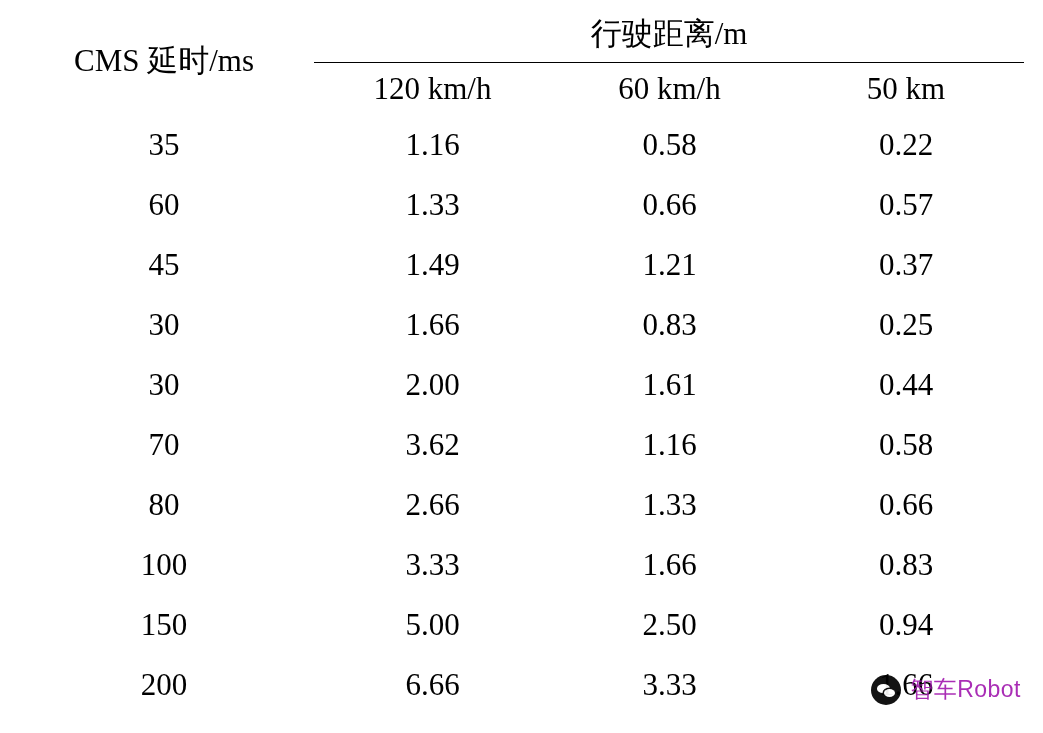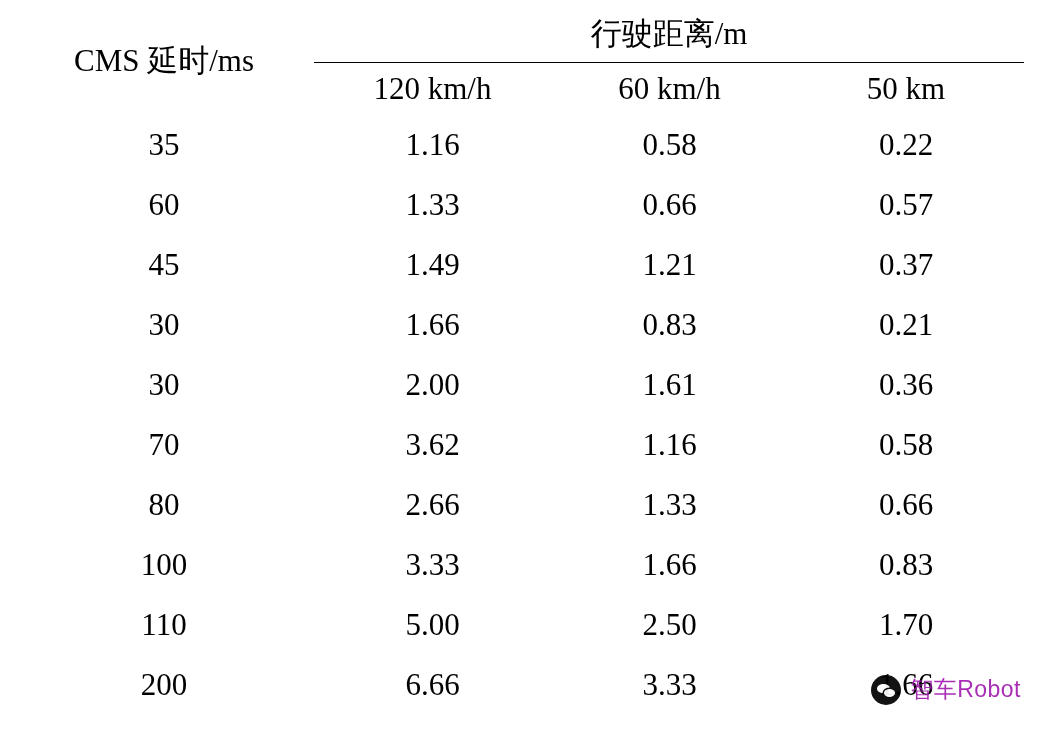--- a/index.html
+++ b/index.html
@@ -166,51 +166,51 @@
       <tr>
         <td class="cell">45</td>
         <td class="cell">1.49</td>
         <td class="cell">1.21</td>
         <td class="cell">0.37</td>
       </tr>
       <tr>
         <td class="cell">30</td>
         <td class="cell">1.66</td>
         <td class="cell">0.83</td>
-        <td class="cell">0.21</td>
+        <td class="cell">0.25</td>
       </tr>
       <tr>
         <td class="cell">30</td>
         <td class="cell">2.00</td>
         <td class="cell">1.61</td>
-        <td class="cell">0.36</td>
+        <td class="cell">0.44</td>
       </tr>
       <tr>
         <td class="cell">70</td>
         <td class="cell">3.62</td>
         <td class="cell">1.16</td>
         <td class="cell">0.58</td>
       </tr>
       <tr>
         <td class="cell">80</td>
         <td class="cell">2.66</td>
         <td class="cell">1.33</td>
         <td class="cell">0.66</td>
       </tr>
       <tr>
         <td class="cell">100</td>
         <td class="cell">3.33</td>
         <td class="cell">1.66</td>
         <td class="cell">0.83</td>
       </tr>
       <tr>
-        <td class="cell">110</td>
+        <td class="cell">150</td>
         <td class="cell">5.00</td>
         <td class="cell">2.50</td>
-        <td class="cell">1.70</td>
+        <td class="cell">0.94</td>
       </tr>
       <tr class="rule-bottom">
         <td class="cell">200</td>
         <td class="cell">6.66</td>
         <td class="cell">3.33</td>
         <td class="cell">1.66</td>
       </tr>
     </tbody>
   </table>
 

